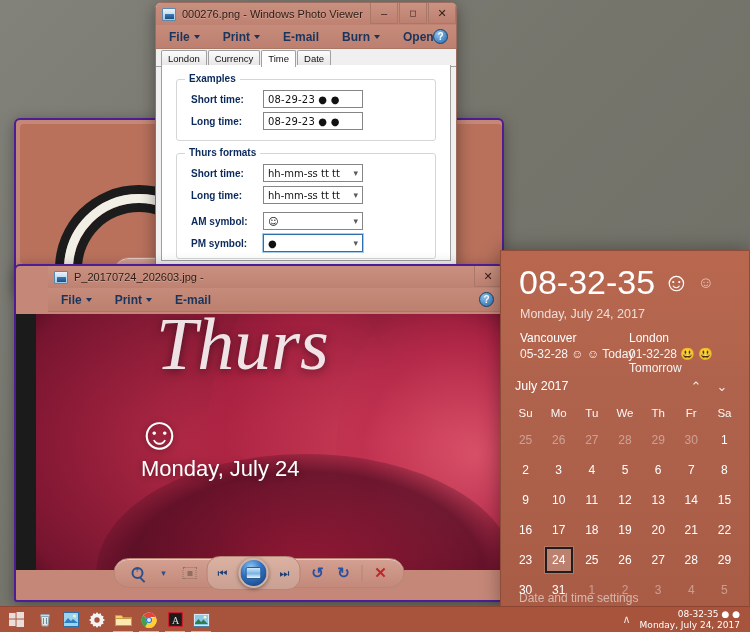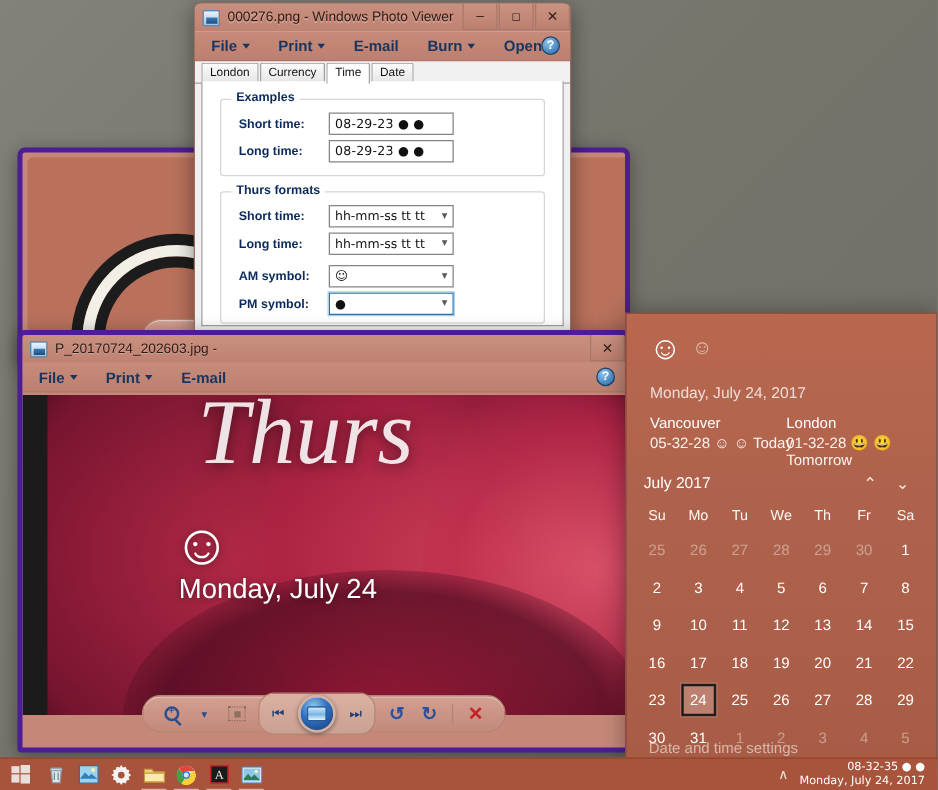--- a/index.html
+++ b/index.html
@@ -14,24 +14,25 @@
   
   #desktop {
     position:absolute; left:0; top:0; width:750px; height:632px;
     background:linear-gradient(135deg,#82817a 0%, #76756c 45%, #6f6e66 100%);
   }
 
   
   .pv-window {
     position:absolute;
     background:#c58878;
-    border:4px solid #4c1d95;
+    border:2px solid #4c1d95;
     border-radius:6px 6px 3px 3px;
     box-shadow:0 3px 14px rgba(0,0,0,.35);
     overflow:hidden;
+    padding-left:32px;
   }
   .pv-titlebar {
     height:22px;
     display:flex; align-items:center;
     background:linear-gradient(180deg,#c9907f 0%, #bf8272 100%);
     padding-left:6px;
     position:relative;
   }
   .pv-titleicon {
     width:14px;height:13px;border-radius:1px;
@@ -435,20 +436,21 @@
     </div>
     <div class="tb-btn tb-rot">↺</div>
     <div class="tb-btn tb-rot">↻</div>
     <span class="tb-sep"></span>
     <div class="tb-btn tb-close">✕</div>
   </div>
 </div>
 
 <div id="flyout">
   <div class="fly-time">
+    <span>08-32-35</span>
     <span style="font-size:26px;">☺</span>
     <span style="font-size:16px; color:rgba(255,255,255,.6);">☺</span>
   </div>
   <div class="fly-date">Monday, July 24, 2017</div>
 
   <div class="tz" style="left:19px; top:80px;">
     <div class="tzname">Vancouver</div>
     <div><span class="tztime">05-32-28 ☺ ☺</span>
       <span class="tzrel">Today</span></div>
   </div>

